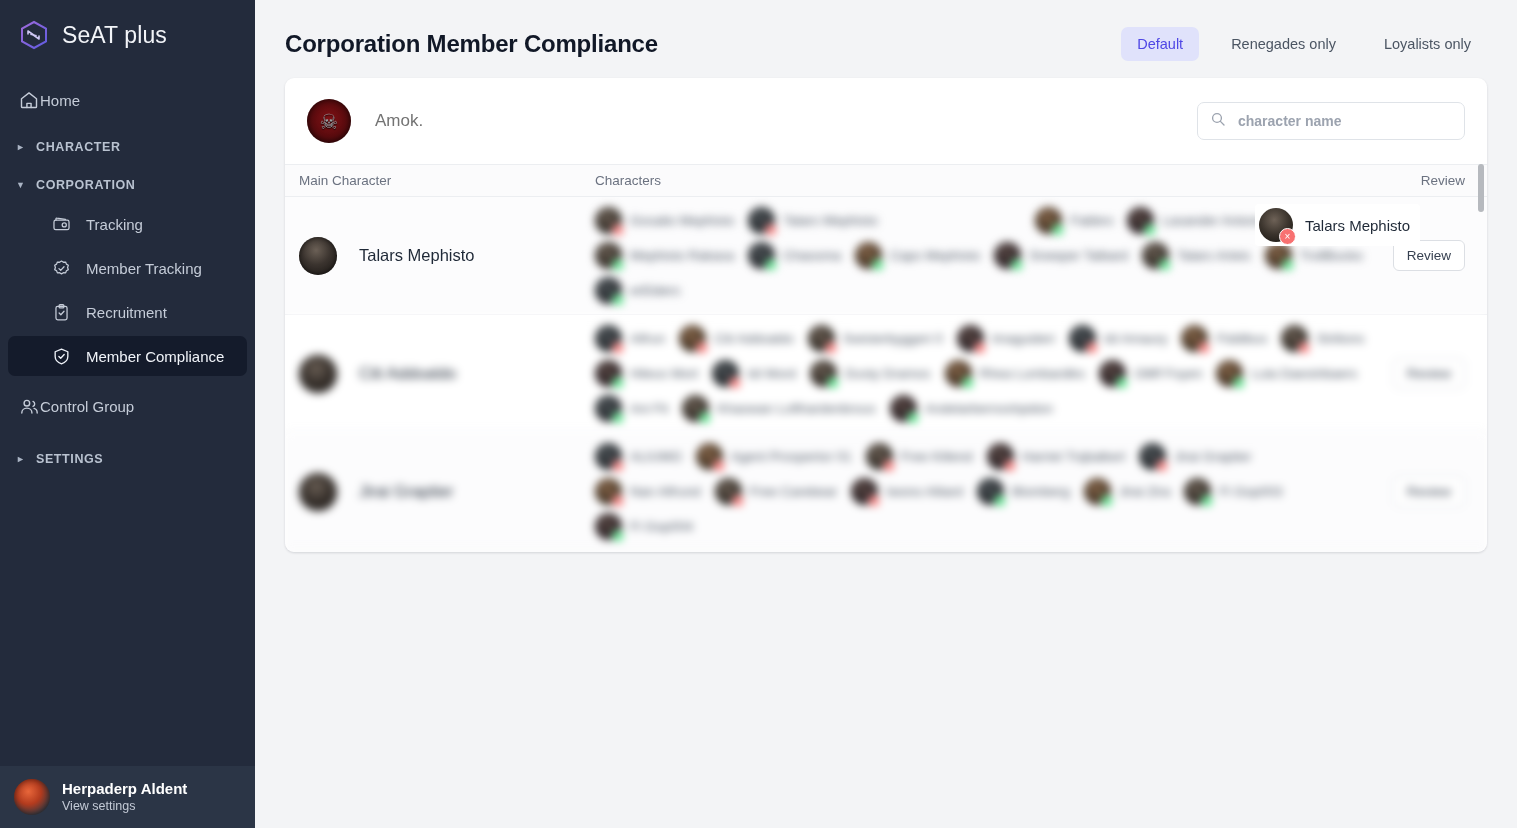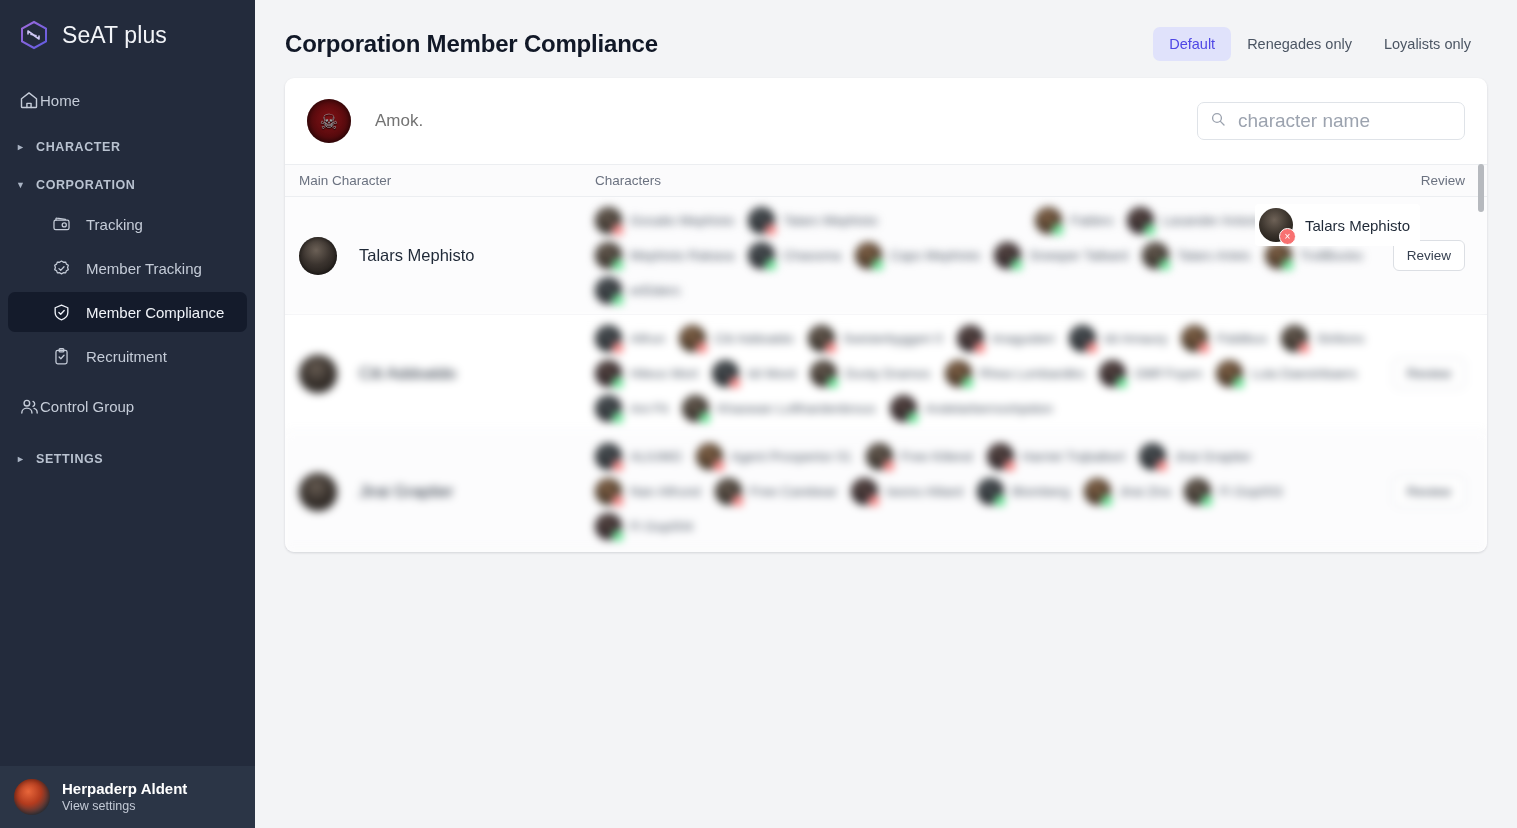--- a/index.html
+++ b/index.html
@@ -67,21 +67,21 @@
     padding: 0 30px; position: relative; overflow: hidden;
   }
   .topbar {
     display: flex; align-items: center; justify-content: space-between;
     height: 78px; padding-top: 10px;
   }
   .page-title {
     font-size: 24px; font-weight: bold; color: #111827;
     letter-spacing: -.2px;
   }
-  .tabs { display: flex; align-items: center; gap: 0; }
+  .tabs { display: flex; align-items: center; gap: 16px; }
   .tab {
     font-size: 14.5px; color: #4b5563; padding: 9px 16px;
     border-radius: 7px; cursor: pointer; white-space: nowrap;
   }
   .tab.active { background: #e0e2fb; color: #4f46e5; }
 
   
   .card {
     background: #ffffff; border-radius: 9px;
     box-shadow: 0 1px 3px rgba(16,24,40,.09), 0 1px 2px rgba(16,24,40,.05);
@@ -100,22 +100,22 @@
     box-shadow: inset 0 0 7px rgba(0,0,0,.65);
   }
   .corp-logo .skull { font-size: 21px; color: #9aa0a4; line-height: 1; text-shadow: 0 1px 1px #000; }
   .corp-name { font-size: 17px; color: #737373; }
   .search {
     width: 268px; height: 38px; border: 1px solid #dfe3e8;
     border-radius: 7px; display: flex; align-items: center;
     gap: 10px; padding: 0 12px; background: #fff;
   }
   .search input {
-    border: none; outline: none; font-size: 19px; color: #4b5563;
-    font-family: "Liberation Sans", sans-serif; flex: 1; background: transparent;
+    border: none; outline: none; font-size: 14px; color: #4b5563;
+    font-family: "Liberation Sans", sans-serif; flex: 1; background: transparent; font-weight: bold;
   }
   .search input::placeholder { color: #9ca3af; }
 
   
   .tbl-wrap { position: relative; height: 438px; }
   .thead {
     display: flex; align-items: center; height: 33px;
     border-top: 1px solid #eceef1; border-bottom: 1px solid #eceef1;
     background: #fbfbfc;
   }
@@ -258,39 +258,39 @@
       <div class="nav-item sub">
         <span class="ico">
           <svg width="19" height="19" viewBox="0 0 24 24" fill="none" stroke="#c5ccd8" stroke-width="1.6" stroke-linecap="round" stroke-linejoin="round">
             <path d="M12 2.6 l2.4 1.5 2.8-.2 1 2.6 2.4 1.5 -.9 2.7 .9 2.7 -2.4 1.5 -1 2.6 -2.8-.2 -2.4 1.5 -2.4-1.5 -2.8 .2 -1-2.6 -2.4-1.5 .9-2.7 -.9-2.7 2.4-1.5 1-2.6 2.8 .2 Z"></path>
             <path d="M8.8 12.2 l2.2 2.2 4.2-4.6"></path>
           </svg>
         </span>
         <span>Member Tracking</span>
       </div>
 
-      <div class="nav-item sub active">
-        <span class="ico">
-          <svg width="19" height="19" viewBox="0 0 24 24" fill="none" stroke="#eef2f8" stroke-width="1.7" stroke-linecap="round" stroke-linejoin="round">
-            <path d="M12 2.8 L20 6 v6 c0 4.6-3.4 7.6-8 9.2 -4.6-1.6-8-4.6-8-9.2 V6 Z"></path>
-            <path d="M8.7 11.9 l2.3 2.3 4.4-4.7"></path>
-          </svg>
-        </span>
-        <span>Member Compliance</span>
-      </div>
-
       <div class="nav-item sub">
         <span class="ico">
           <svg width="19" height="19" viewBox="0 0 24 24" fill="none" stroke="#c5ccd8" stroke-width="1.6" stroke-linecap="round" stroke-linejoin="round">
             <rect x="5" y="4.2" width="14" height="17" rx="2.2"></rect>
             <rect x="9" y="2.2" width="6" height="4" rx="1.2"></rect>
             <path d="M9 12.6 l2.2 2.2 4-4.4"></path>
           </svg>
         </span>
         <span>Recruitment</span>
+      </div>
+
+      <div class="nav-item sub active">
+        <span class="ico">
+          <svg width="19" height="19" viewBox="0 0 24 24" fill="none" stroke="#eef2f8" stroke-width="1.7" stroke-linecap="round" stroke-linejoin="round">
+            <path d="M12 2.8 L20 6 v6 c0 4.6-3.4 7.6-8 9.2 -4.6-1.6-8-4.6-8-9.2 V6 Z"></path>
+            <path d="M8.7 11.9 l2.3 2.3 4.4-4.7"></path>
+          </svg>
+        </span>
+        <span>Member Compliance</span>
       </div>
 
       <div class="nav-item" style="margin-top:10px">
         <span class="ico">
           <svg width="21" height="21" viewBox="0 0 24 24" fill="none" stroke="#c5ccd8" stroke-width="1.6" stroke-linecap="round" stroke-linejoin="round">
             <circle cx="9" cy="8.2" r="3.2"></circle>
             <path d="M3.2 19.4 c0-3.4 2.6-5.6 5.8-5.6 s5.8 2.2 5.8 5.6"></path>
             <path d="M16 6.2 a3 3 0 0 1 0 5.6"></path>
             <path d="M17.2 14.2 c2.2 .5 3.6 2.4 3.6 5.2"></path>
           </svg>

